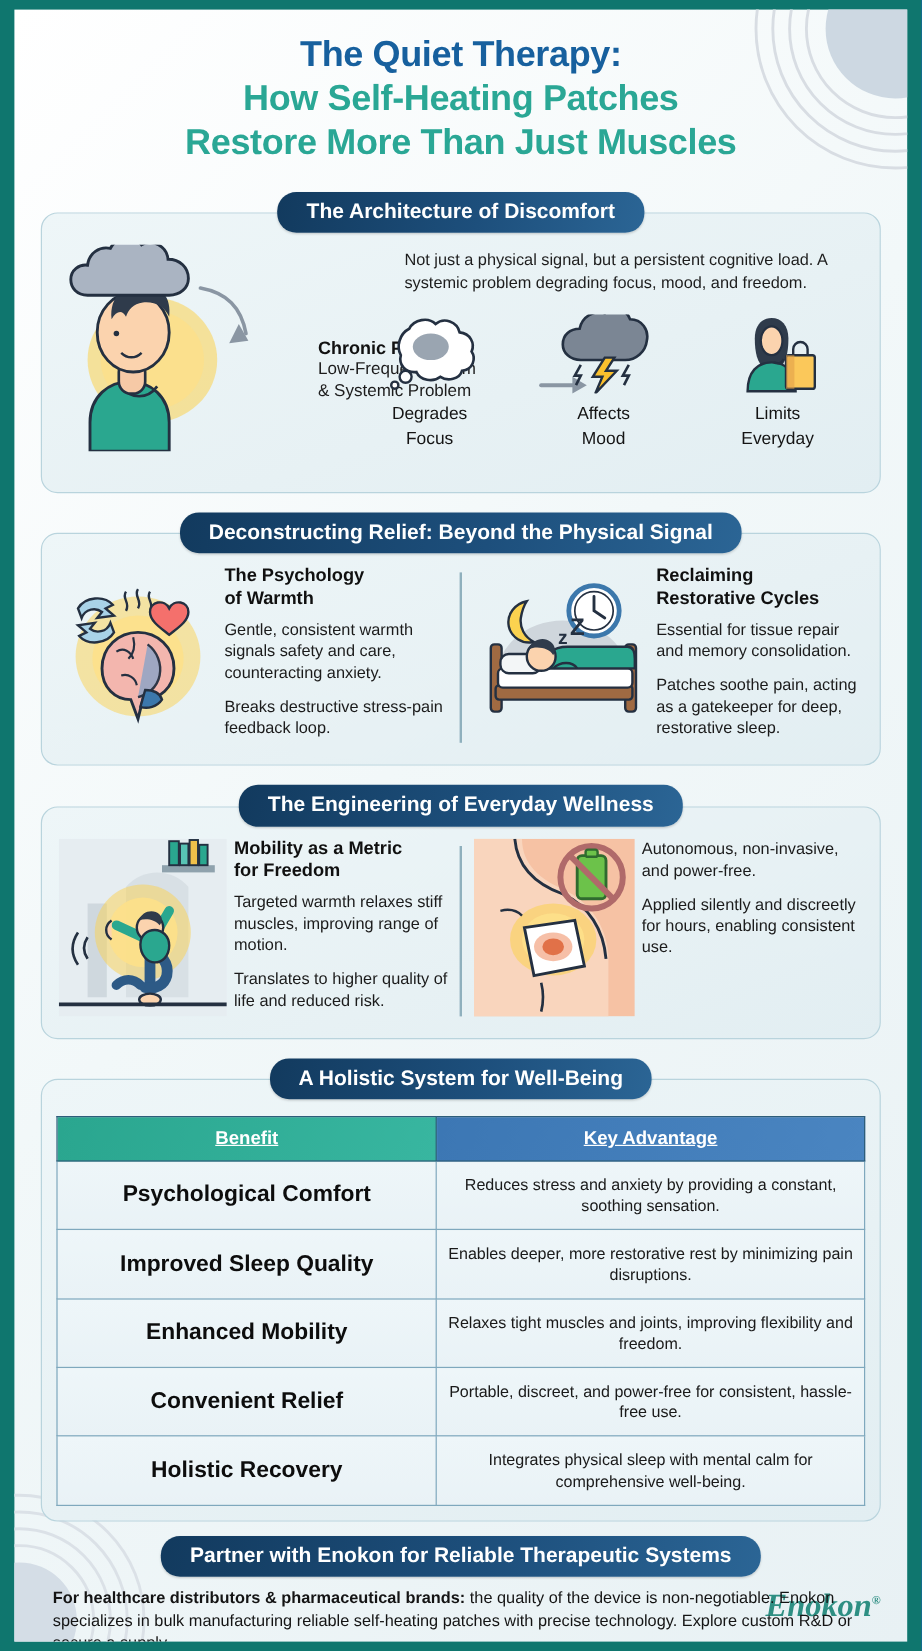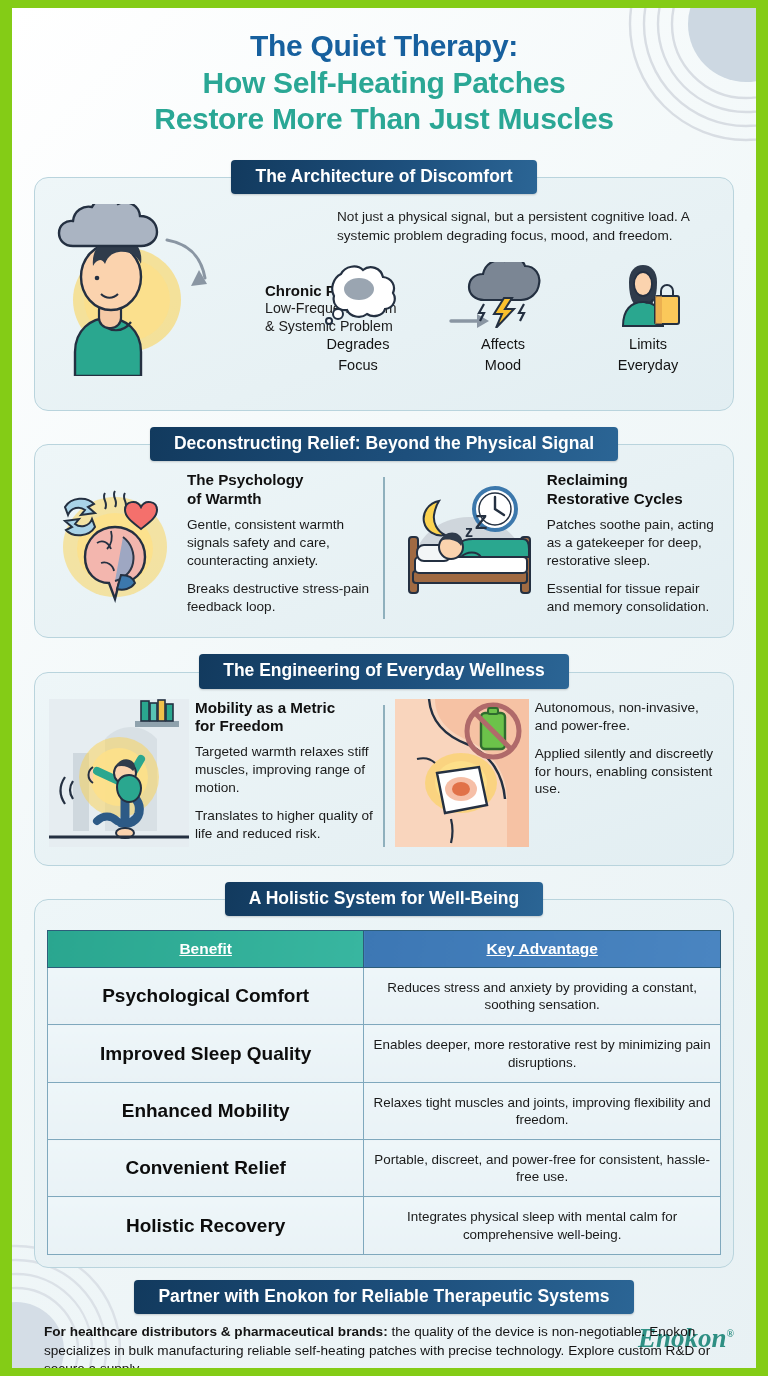--- a/index.html
+++ b/index.html
@@ -4,21 +4,21 @@
 <style>
   * { box-sizing: border-box; margin: 0; padding: 0; }
   html, body {
     width: 768px; height: 1376px;
     font-family: "Liberation Sans", sans-serif;
     background: #1565a8;
   }
   .page {
     position: relative;
     width: 768px; height: 1376px;
-    background: #84cc16;
+    background: #0f766e;
     padding: 8px 12px;
     overflow: hidden;
   }
   .canvas {
     position: relative;
     width: 100%; height: 100%;
     background: linear-gradient(135deg, #ffffff 0%, #f2f8f9 45%, #e8f1f4 100%);
     overflow: hidden;
   }
 
@@ -37,21 +37,21 @@
     font-size: 30px; font-weight: bold; color: #2aa795;
     letter-spacing: -0.3px; line-height: 1.22;
   }
 
   
   .section { position: relative; margin: 16px 22px 0; z-index: 2; }
   .pill-wrap { display: flex; justify-content: center; position: relative; z-index: 3; }
   .pill {
     background: linear-gradient(100deg, #123a5e 0%, #1d4f7c 55%, #2b6595 100%);
     color: #ffffff; font-weight: bold; font-size: 17.5px;
-    padding: 7px 24px 8px; border-radius: 4px;
+    padding: 7px 24px 8px; border-radius: 16px;
     white-space: nowrap; line-height: 1.1;
     box-shadow: 0 1px 2px rgba(0,0,0,.18);
   }
   .card {
     margin-top: -17px;
     border: 1.6px solid #b9d4dd;
     border-radius: 14px;
     background: linear-gradient(160deg, #eef6f8 0%, #e7f1f4 60%, #e2eef2 100%);
     padding: 26px 14px 12px;
     position: relative;
@@ -281,22 +281,22 @@
               <circle cx="56" cy="76" r="12" fill="#fbd3ae" stroke="#243041" stroke-width="2"></circle>
               <path d="M46 70c2-8 12-11 18-6 4 3 4 8 2 11-3-6-14-8-20-5z" fill="#2f3b4b"></path>
               <path d="M66 86c6-6 16-6 20 0" fill="none" stroke="#243041" stroke-width="2"></path>
             </svg>
           </div>
           <div class="col-txt">
             <div class="col-h">
               <span>Reclaiming</span><br>
               <span>Restorative Cycles</span>
             </div>
+            <div class="col-p">Essential for tissue repair and memory consolidation.</div>
             <div class="col-p">Patches soothe pain, acting as a gatekeeper for deep, restorative sleep.</div>
-            <div class="col-p">Essential for tissue repair and memory consolidation.</div>
           </div>
         </div>
       </div>
     </div>
   </div>
 
   <div class="section">
     <div class="pill-wrap">
           <div class="pill">The Engineering of Everyday Wellness</div>
         </div>

